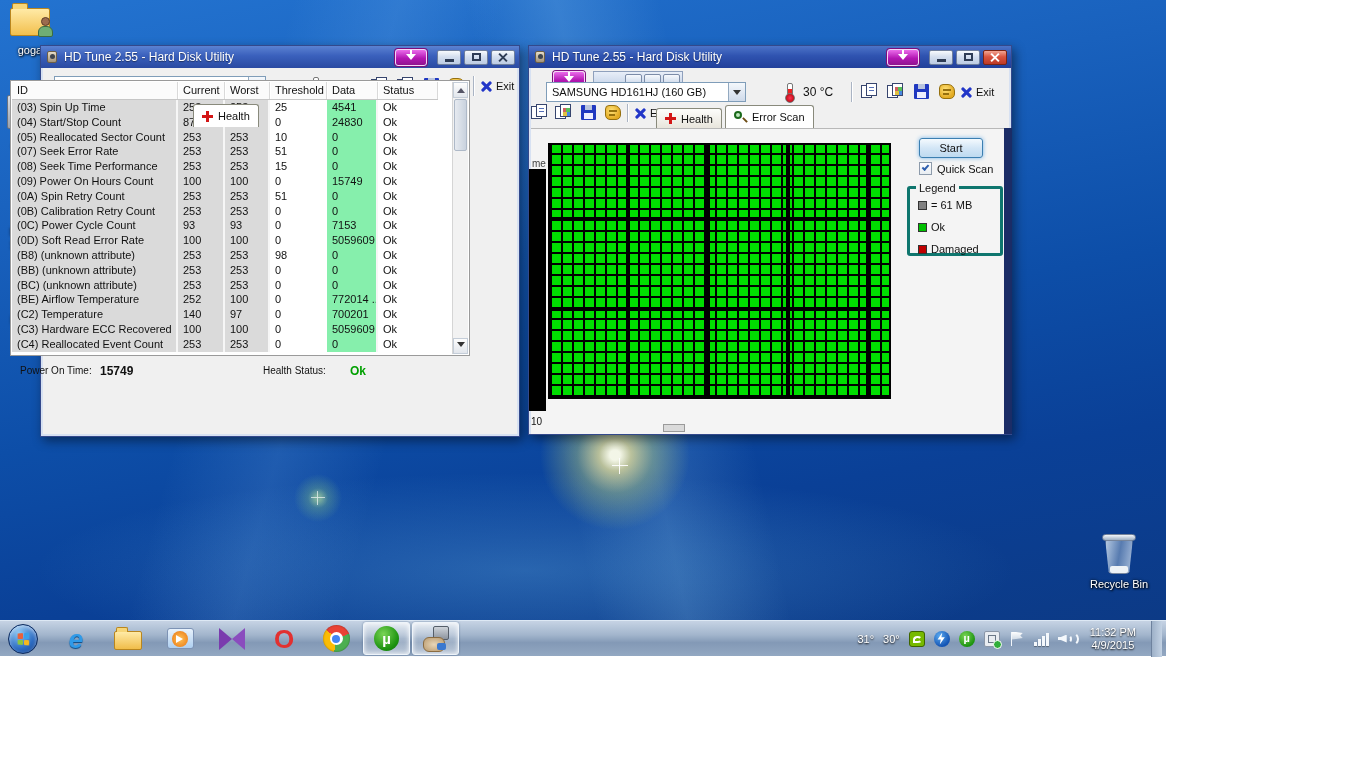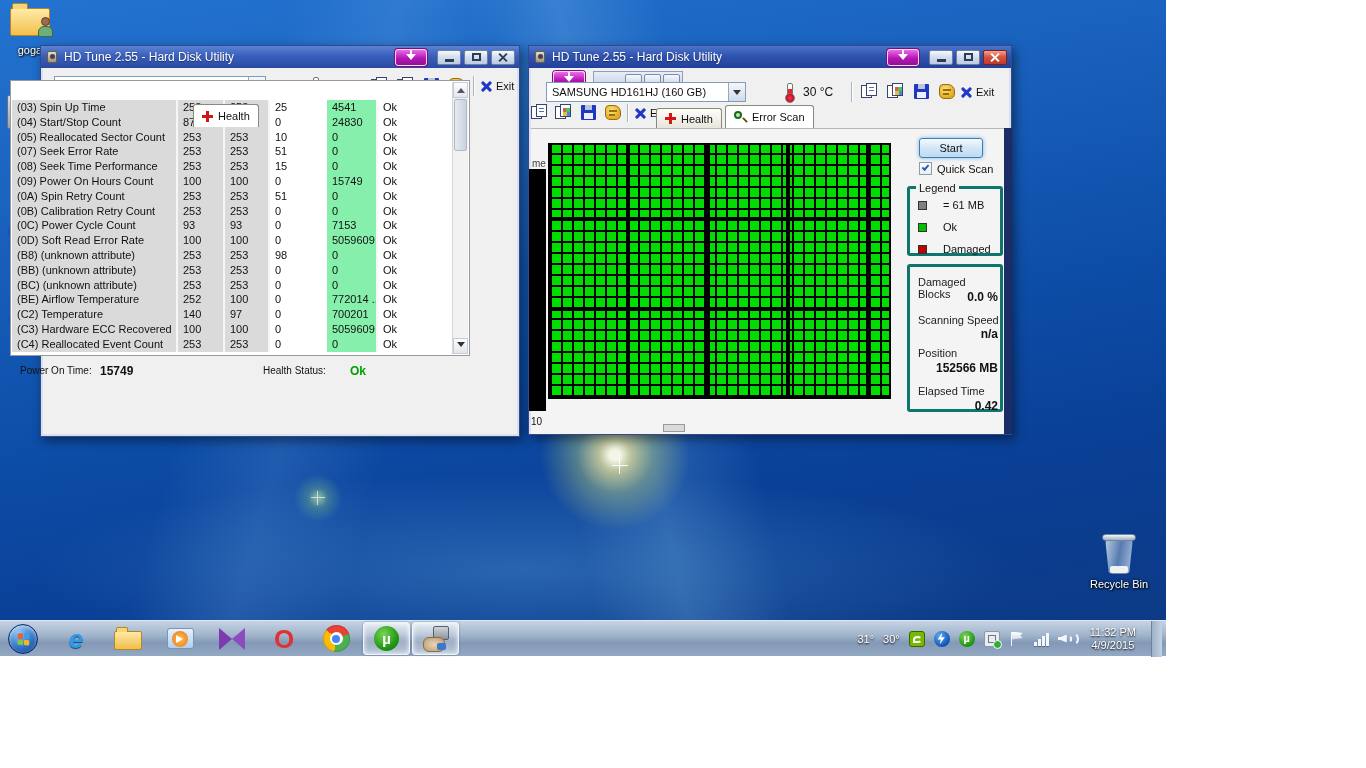--- a/index.html
+++ b/index.html
@@ -125,21 +125,21 @@
       repeating-linear-gradient(90deg,transparent 0 76px,#000 76px 80px),
       repeating-linear-gradient(0deg,transparent 0 86px,#000 86px 90px),
       repeating-linear-gradient(90deg,#000 0 2px,transparent 2px 11px),
       repeating-linear-gradient(0deg,#000 0 2px,transparent 2px 11px)}
   .btn-start{position:absolute;width:64px;height:20px;background:linear-gradient(#f4fafe,#d3e6f6 50%,#bedaf0);border:1px solid #3c7fb1;border-radius:3px;box-shadow:0 0 4px #74b4e8;font-size:11px;color:#111;display:flex;align-items:center;justify-content:center}
   .chk{position:absolute;display:flex;align-items:center;gap:5px;font-size:11px;color:#111}
   .chk .box{width:13px;height:13px;background:linear-gradient(#fefefe,#e8edf2);border:1px solid #8d9bab;position:relative}
   .chk .box i{position:absolute;left:2px;top:2px;width:7px;height:4px;border-left:2px solid #2f5fae;border-bottom:2px solid #2f5fae;transform:rotate(-48deg)}
   .grp{position:absolute;border:3px solid #0f766e;border-radius:3px}
   .grp-title{position:absolute;top:-7px;left:6px;background:#f0f0f0;padding:0 3px;font-size:11px;color:#111}
-  .leg-item{position:absolute;display:flex;align-items:center;gap:16px;font-size:11px;color:#111}
+  .leg-item{position:absolute;display:flex;align-items:center;gap:4px;font-size:11px;color:#111}
   .leg-sq{width:9px;height:9px;border:1px solid #333;flex:0 0 auto}
   .stat-lbl{position:absolute;font-size:11px;color:#222}
   .stat-val{position:absolute;font-size:12px;font-weight:bold;color:#111;text-align:right;width:78px}
   .blackstrip{position:absolute;background:#000}
   .navystrip{position:absolute;background:#1b2c66}
   .art-text{position:absolute;font-size:10px;color:#444}
   .mini-title{position:absolute;height:16px;background:linear-gradient(#e8eef8,#c5d3e8);border:1px solid #8fa0bc;display:flex;align-items:center;justify-content:flex-end;gap:2px;padding:0 2px}
   .mini-btn{width:17px;height:11px;border:1px solid #7c8ca8;border-radius:2px;background:linear-gradient(#f6f9fd,#ccd8ea)}
   .art-box{position:absolute;background:#dadada;border:1px solid #9a9a9a}
 
@@ -348,20 +348,28 @@
       <div class="tab" style="left:222px;top:61px">
         <span class="ic-mag">
             <span class="lens"></span>
             <span class="hdl"></span>
           </span>
         </div>
         <span>Error Scan</span>
       </div>
 
       <div class="pane" style="left:10px;top:80px;width:460px;height:276px">
+        <div class="thead">
+          <span>ID</span>
+          <span>Current</span>
+          <span>Worst</span>
+          <span>Threshold</span>
+          <span>Data</span>
+          <span>Status</span>
+        </div>
         <div class="rows" id="health-rows">
           <div class="hrow">
             <span class="c0">(03) Spin Up Time</span>
             <span class="c1">253</span>
             <span class="c2">253</span>
             <span class="c3">25</span>
             <span class="c4">4541</span>
             <span class="c5">Ok</span>
           </div>
           <div class="hrow">
@@ -664,30 +672,20 @@
         <div class="leg-item" style="left:8px;top:32px">
           <span class="leg-sq" style="background:#00c000"></span>
           <span>Ok</span>
         </div>
         <div class="leg-item" style="left:8px;top:54px">
           <span class="leg-sq" style="background:#c00000"></span>
           <span>Damaged</span>
         </div>
       </div>
 
-      <div class="grp" style="left:378px;top:218px;width:96px;height:148px">
-        <div class="stat-lbl" style="left:8px;top:9px">Damaged Blocks</div>
-        <div class="stat-val" style="left:10px;top:23px">0.0 %</div>
-        <div class="stat-lbl" style="left:8px;top:47px">Scanning Speed</div>
-        <div class="stat-val" style="left:10px;top:60px">n/a</div>
-        <div class="stat-lbl" style="left:8px;top:80px">Position</div>
-        <div class="stat-val" style="left:10px;top:94px">152566 MB</div>
-        <div class="stat-lbl" style="left:8px;top:118px">Elapsed Time</div>
-        <div class="stat-val" style="left:10px;top:132px">0.42</div>
-      </div>
 
       <div class="navystrip" style="left:475px;top:82px;width:8px;height:306px"></div>
     </div>
   </div>
 
   <div id="taskbar">
     <div class="orb">
       <div class="flag">
         <i class="f1"></i>
         <i class="f3"></i>

